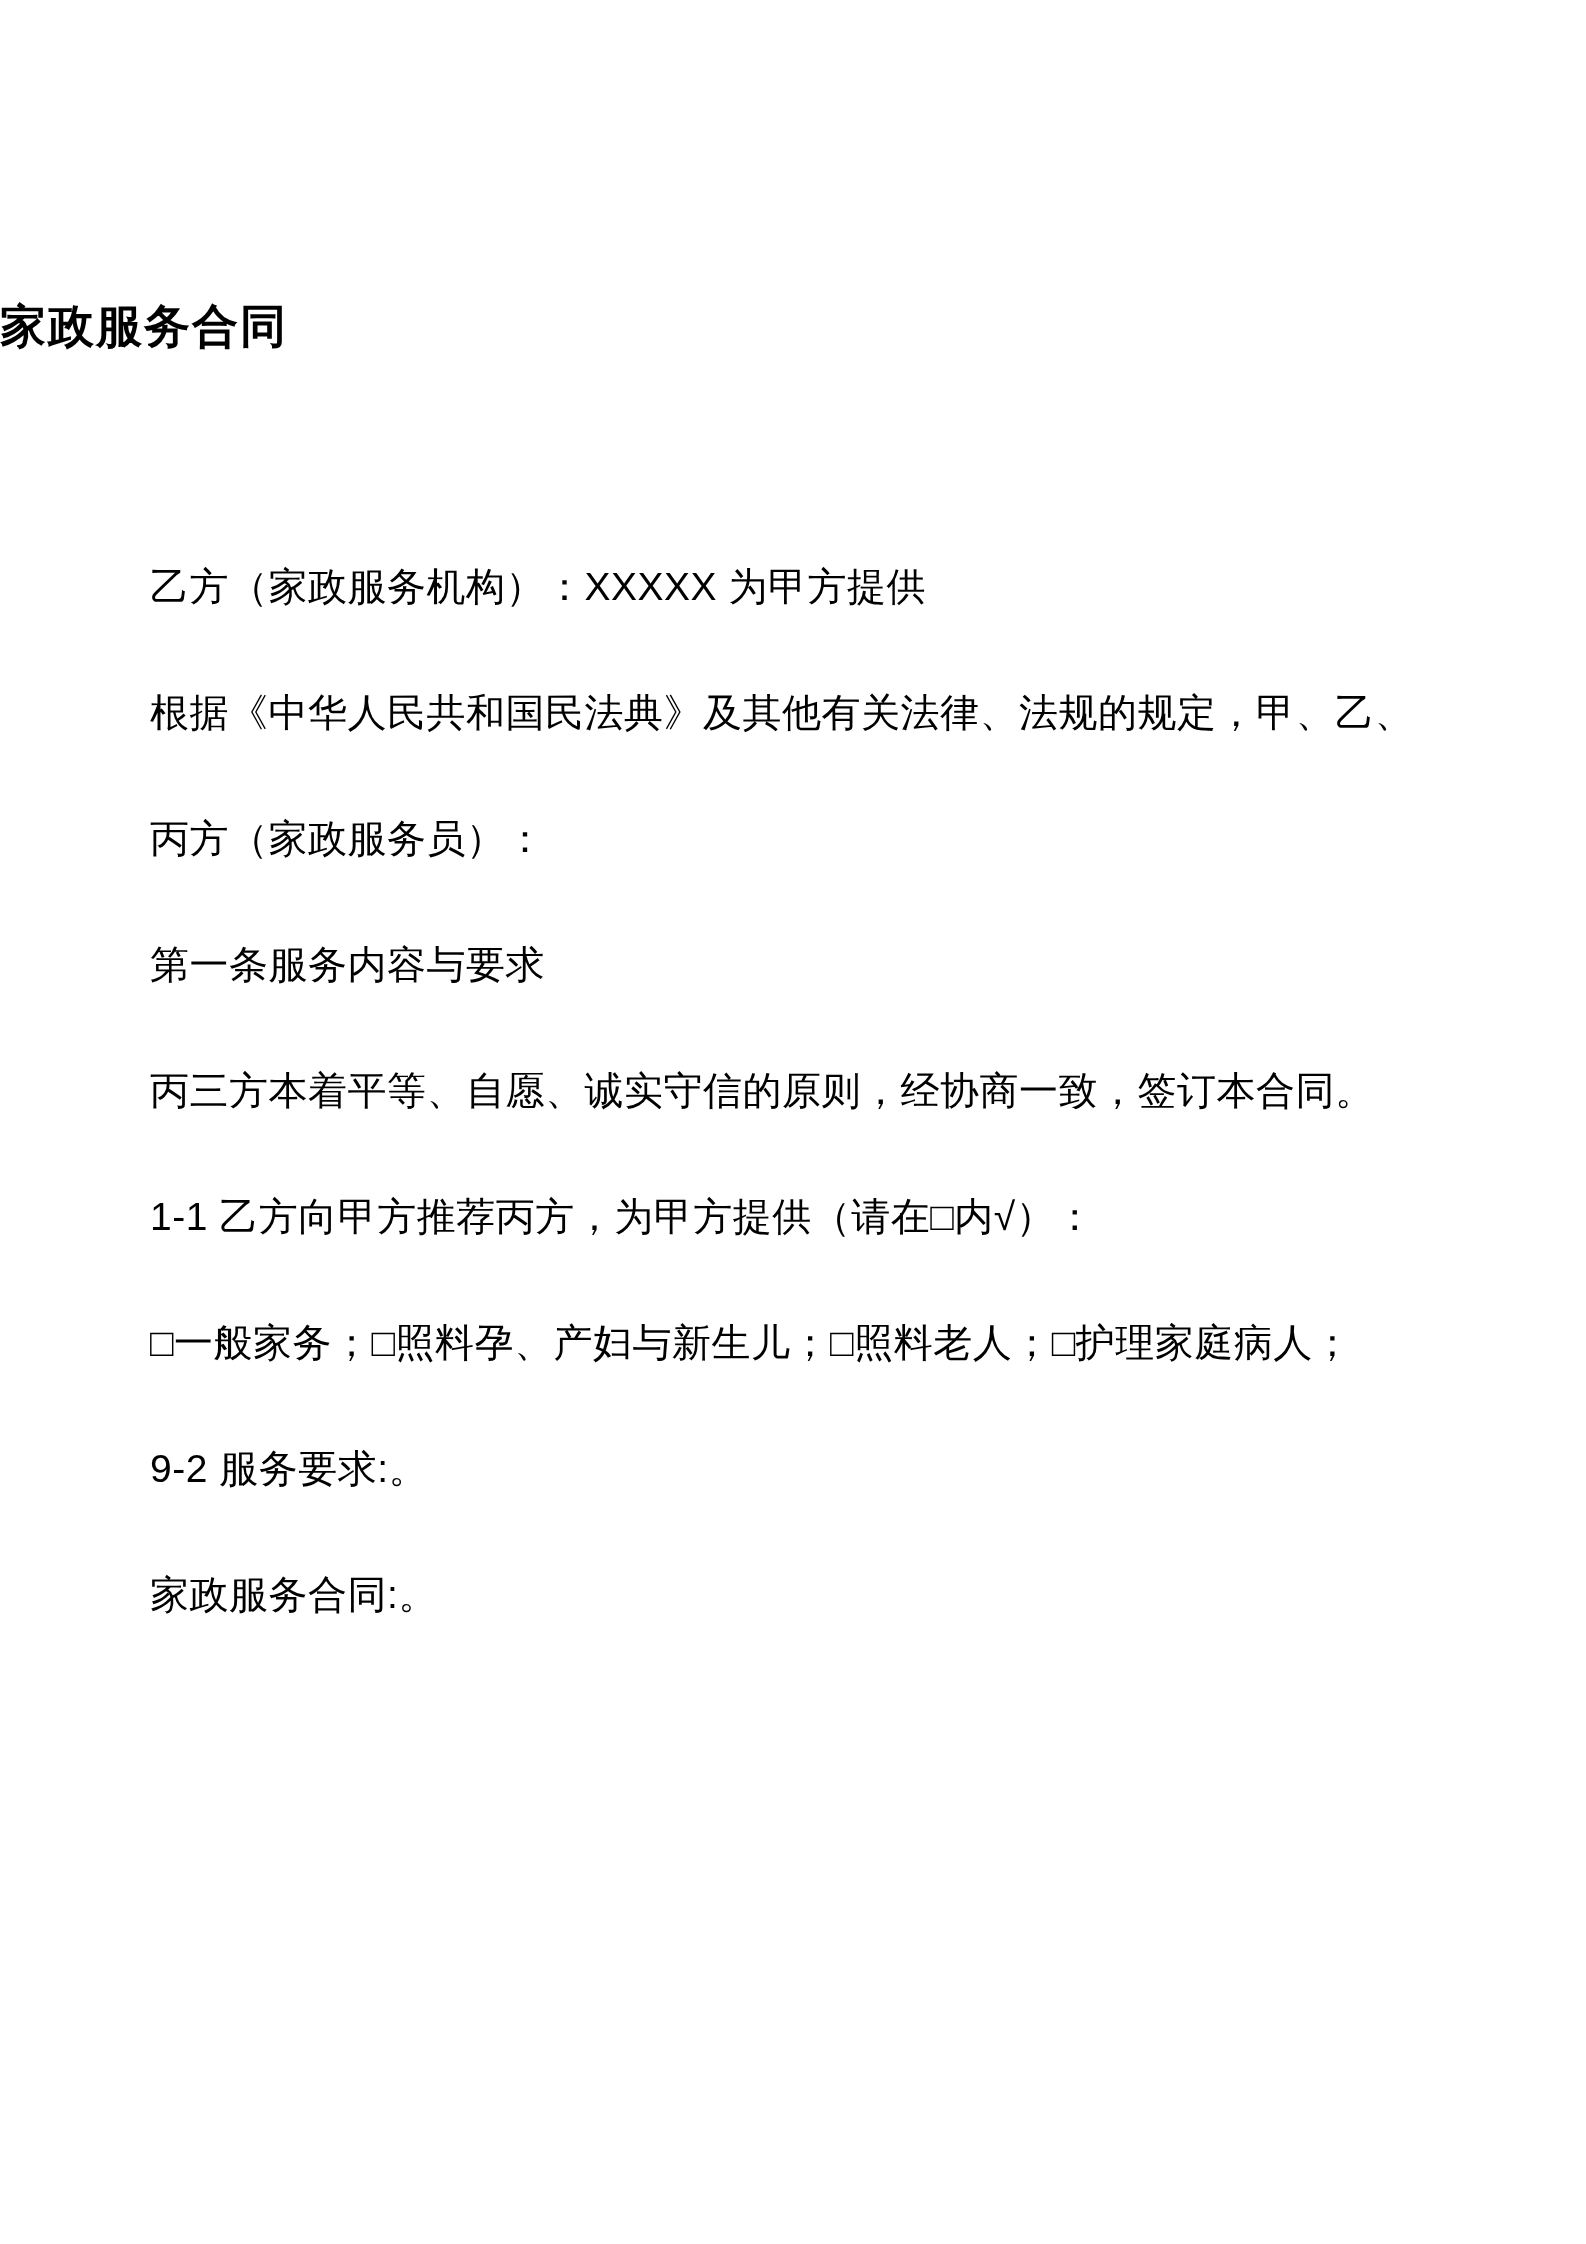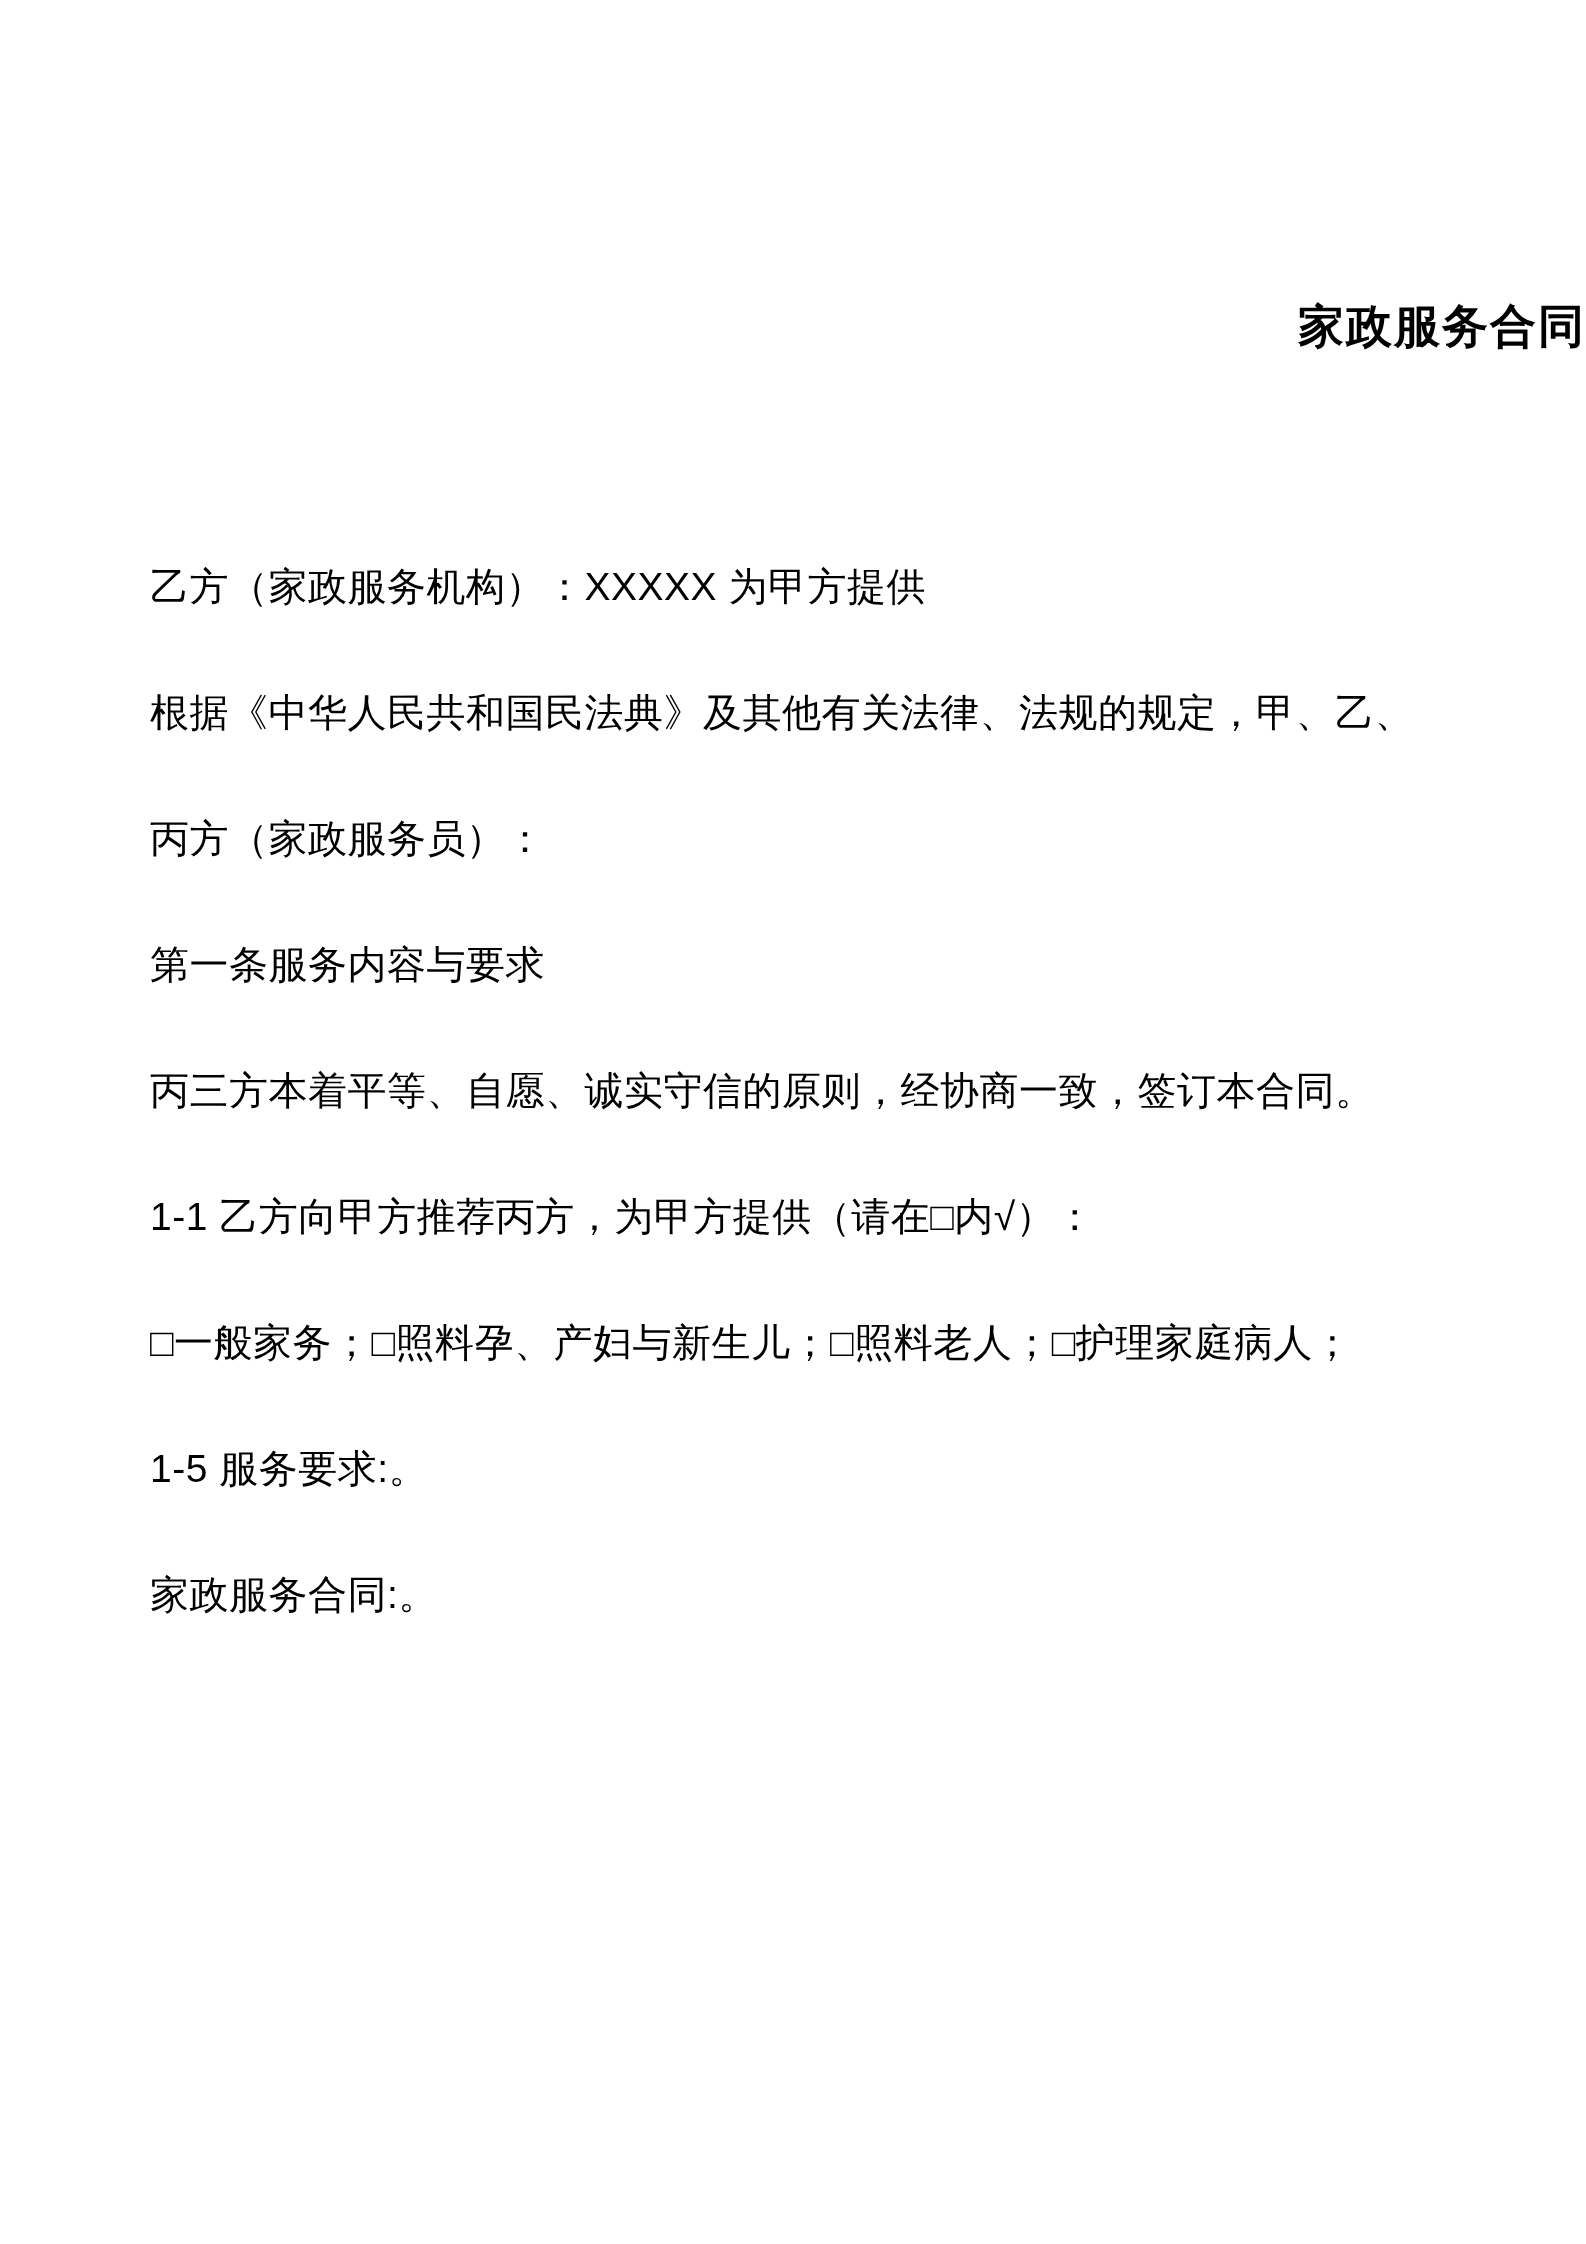--- a/index.html
+++ b/index.html
@@ -14,21 +14,21 @@
     background: #ffffff;
     color: #000000;
     font-family: "Liberation Sans", sans-serif;
     overflow: hidden;
   }
   .doc-title {
     position: absolute;
     top: 296px;
     left: 0;
     width: 100%;
-    text-align: right;
+    text-align: left;
     font-size: 46px;
     font-weight: 700;
     letter-spacing: 2px;
     line-height: 60px;
   }
   .doc-body {
     position: absolute;
     top: 524px;
     left: 150px;
     right: 100px;
@@ -50,17 +50,17 @@
   <div class="doc-title">家政服务合同</div>
 
   <div class="doc-body">
     <div class="doc-line">乙方（家政服务机构）：XXXXX 为甲方提供</div>
     <div class="doc-line">根据《中华人民共和国民法典》及其他有关法律、法规的规定，甲、乙、</div>
     <div class="doc-line">丙方（家政服务员）：</div>
     <div class="doc-line">第一条服务内容与要求</div>
     <div class="doc-line">丙三方本着平等、自愿、诚实守信的原则，经协商一致，签订本合同。</div>
     <div class="doc-line">1-1 乙方向甲方推荐丙方，为甲方提供（请在□内√）：</div>
     <div class="doc-line">□一般家务；□照料孕、产妇与新生儿；□照料老人；□护理家庭病人；</div>
-    <div class="doc-line">1-5 服务要求:。</div>
+    <div class="doc-line">9-2 服务要求:。</div>
     <div class="doc-line">家政服务合同:。</div>
   </div>
 
 </div>
 
 </body></html>

